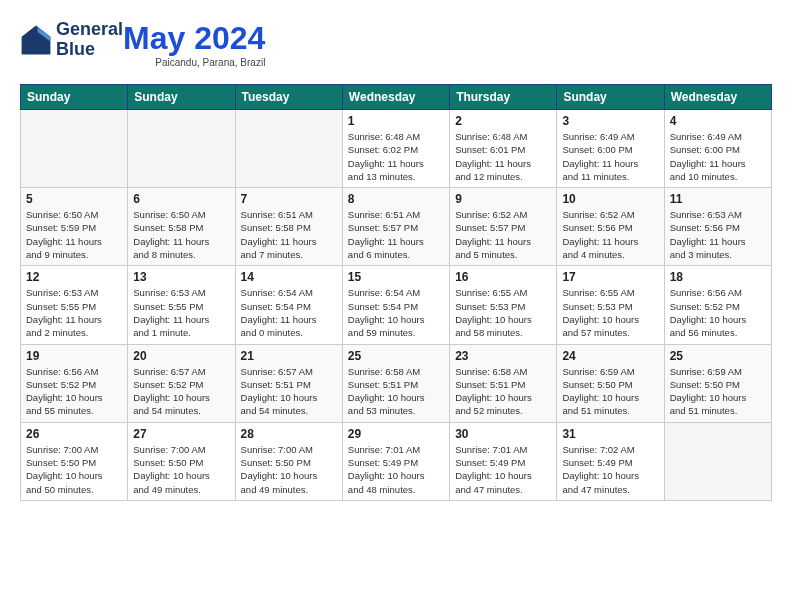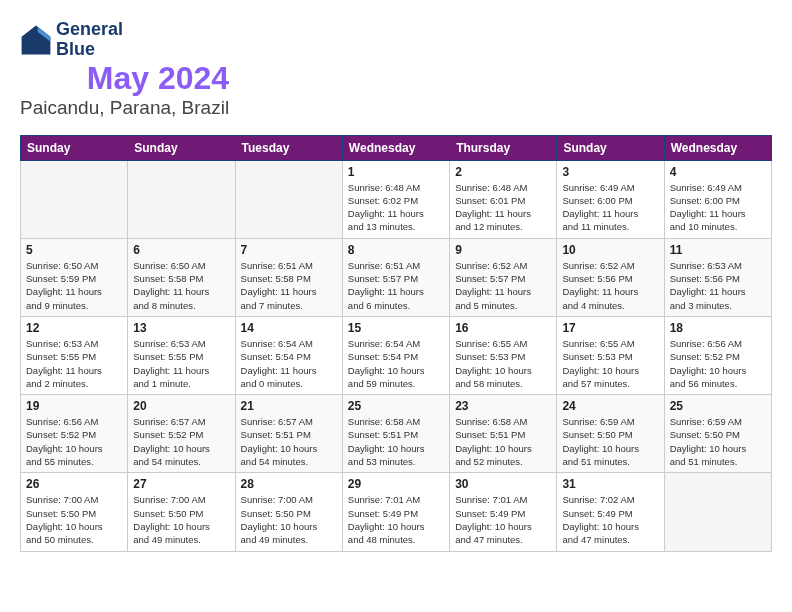--- a/index.html
+++ b/index.html
@@ -8,21 +8,20 @@
       background: #fff;
       width: 792px;
       min-height: 612px;
       padding: 20px;
     }
     .header {
       display: flex;
       justify-content: flex-start;
       align-items: flex-start;
       margin-bottom: 16px;
-      flex-direction: column;
     }
     .logo {
       display: flex;
       align-items: center;
       gap: 4px;
     }
     .logo-text {
       font-size: 18px;
       font-weight: bold;
       color: #1a3a6b;
@@ -35,33 +34,33 @@
     .logo-icon {
       width: 32px;
       height: 32px;
     }
     .title-block {
       text-align: right;
     }
     .month-title {
       font-size: 32px;
       font-weight: bold;
-      color: #8b5cf6;
+      color: #1d4ed8;
     }
     .location {
-      font-size: 19px;
+      font-size: 10px;
       color: #444;
     }
     .calendar {
       width: 100%;
       border-collapse: collapse;
       border: 1px solid #ccc;
     }
     .calendar th {
-      background: #701a75;
+      background: #0f766e;
       color: #fff;
       font-size: 12px;
       font-weight: bold;
       padding: 5px 6px;
       border: 1px solid #1a4080;
       text-align: left;
     }
     .calendar td {
       border: 1px solid #ccc;
       vertical-align: top;

